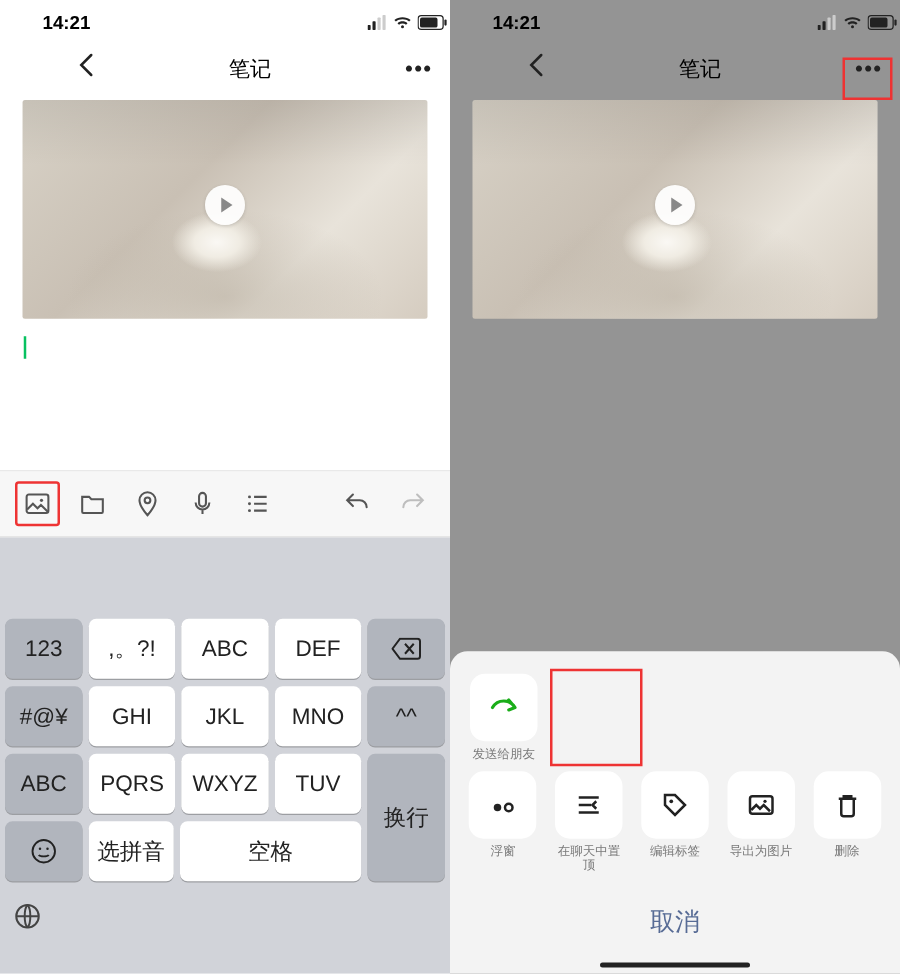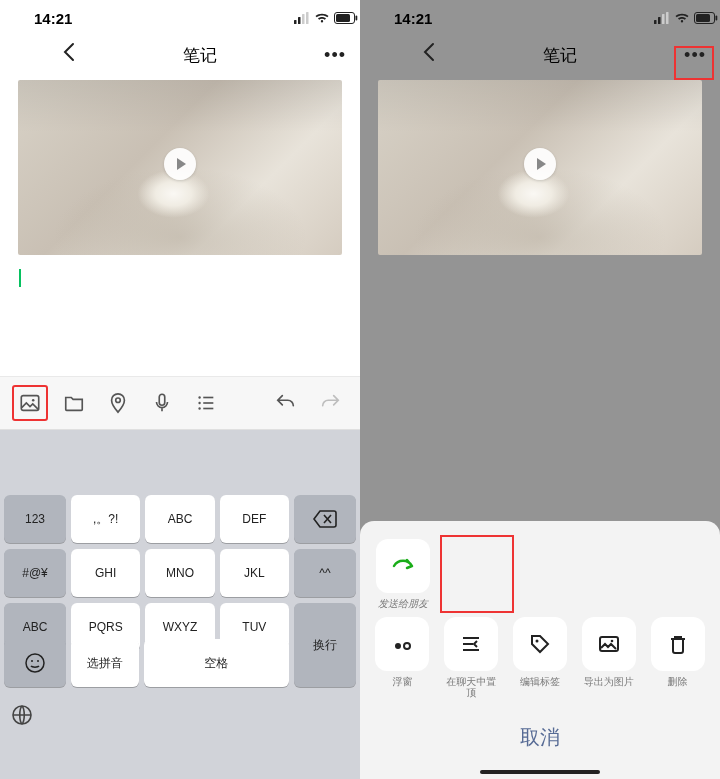--- a/index.html
+++ b/index.html
@@ -23,26 +23,26 @@
     .play-btn::after { content:''; border-left:9px solid #888; border-top:6px solid transparent; border-bottom:6px solid transparent; margin-left:2px;}
     .cursor { width:2px; height:18px; background:#07c160; margin:14px 0 0 1px; }
     .toolbar { position:absolute; left:0; right:0; bottom: 349px; height: 54px; background:#f7f7f7; border-top:1px solid #e9e9e9; border-bottom:1px solid #e0e0e0; display:flex; align-items:center; padding:0 8px; gap:0;}
     .tool-icon { width:36px; height:36px; display:flex; align-items:center; justify-content:center; color:#555; margin:0 4px;}
     .tool-icon svg { width:22px; height:22px; }
     .tool-spacer { flex:1; }
     .red-box { border:2px solid #e33; border-radius:2px; }
 
     .keyboard { position:absolute; bottom:0; left:0; right:0; height: 349px; background:#d1d3d9; padding:65px 4px 4px; display:flex; flex-direction:column; gap:6px;}
     .kb-row { display:flex; gap:5px; }
-    .kb-key { background:#fff; border-radius:6px; box-shadow:0 1px 0 rgba(0,0,0,.25); display:flex; align-items:center; justify-content:center; font-size:12px; color:#222; height:48px; }
+    .kb-key { background:#fff; border-radius:6px; box-shadow:0 1px 0 rgba(0,0,0,.25); display:flex; align-items:center; justify-content:center; font-size:18px; color:#222; height:48px; }
     .kb-key.gray { background:#b1b5bd; }
     .kb-col-side { width:62px; }
     .kb-col-main { flex:1; }
     .kb-globe-row { height:48px; display:flex; align-items:center; padding:4px 6px;}
-    .kb-tall { height:84px; }
+    .kb-tall { height:102px; }
 
     
     .dim-overlay { position:absolute; inset:0; background:rgba(0,0,0,.42); }
     .screen-right .status-bar, .screen-right .nav-bar, .screen-right .content { position:relative; z-index:1; }
     .action-sheet { position:absolute; bottom:0; left:0; right:0; background:#f3f3f3; border-radius:14px 14px 0 0; padding:18px 0 28px; z-index:5;}
     .sheet-row { display:flex; padding:0 14px; gap:12px; margin-bottom:6px;}
     .sheet-item { display:flex; flex-direction:column; align-items:center; width:58px; gap:5px;}
     .sheet-btn { width:54px; height:54px; background:#fff; border-radius:12px; display:flex; align-items:center; justify-content:center; }
     .sheet-label { font-size:10px; color:#7a7a7a; text-align:center; line-height:1.1;}
     .sheet-cancel { text-align:center; color:#576b95; font-size:20px; padding:14px 0 0; margin-top:12px;}
@@ -145,22 +145,22 @@
       <div class="kb-key gray kb-col-side">
         <svg width="24" height="18" viewBox="0 0 24 18">
             <path d="M7 1h14a2 2 0 012 2v12a2 2 0 01-2 2H7L1 9 7 1z" fill="none" stroke="#222" stroke-width="1.6"></path>
             <path d="M11 5l7 8M18 5l-7 8" stroke="#222" stroke-width="1.6"></path>
           </svg>
       </div>
     </div>
     <div class="kb-row">
       <div class="kb-key gray kb-col-side">#@¥</div>
       <div class="kb-key kb-col-main">GHI</div>
+      <div class="kb-key kb-col-main">JKL</div>
       <div class="kb-key kb-col-main">MNO</div>
-      <div class="kb-key kb-col-main">JKL</div>
       <div class="kb-key gray kb-col-side">^^</div>
     </div>
     <div class="kb-row" style="align-items:stretch">
       <div class="kb-key gray kb-col-side">ABC</div>
       <div class="kb-key kb-col-main">PQRS</div>
       <div class="kb-key kb-col-main">WXYZ</div>
       <div class="kb-key kb-col-main">TUV</div>
       <div class="kb-key gray kb-col-side kb-tall" style="position:relative;">换行</div>
     </div>
     <div class="kb-row" style="margin-top:-54px;width:calc(100% - 67px);">
@@ -218,21 +218,21 @@
   <div class="content">
     <div class="video-thumb">
       <div class="play-btn"></div>
     </div>
   </div>
   <div class="dim-overlay"></div>
   <div class="rb-more"></div>
 
   <div class="action-sheet">
     <div class="sheet-row">
-      <div style="position:relative;display:flex;gap:20px;font-style:italic;">
+      <div style="position:relative;display:flex;gap:20px;">
         <div class="sheet-item">
           <div class="sheet-btn">
             <svg width="28" height="28" viewBox="0 0 28 28">
                 <path d="M5 14c4-7 14-7 18 0M18 8l5 6-5 2" fill="none" stroke="#1aad19" stroke-width="2.5" stroke-linecap="round" stroke-linejoin="round"></path>
               </svg>
           </div>
           <span class="sheet-label">发送给朋友</span>
         </div>
         <div style="position:absolute;left:66px;top:-4px;width:74px;height:78px;border:2px solid #e33;"></div>
       </div>

